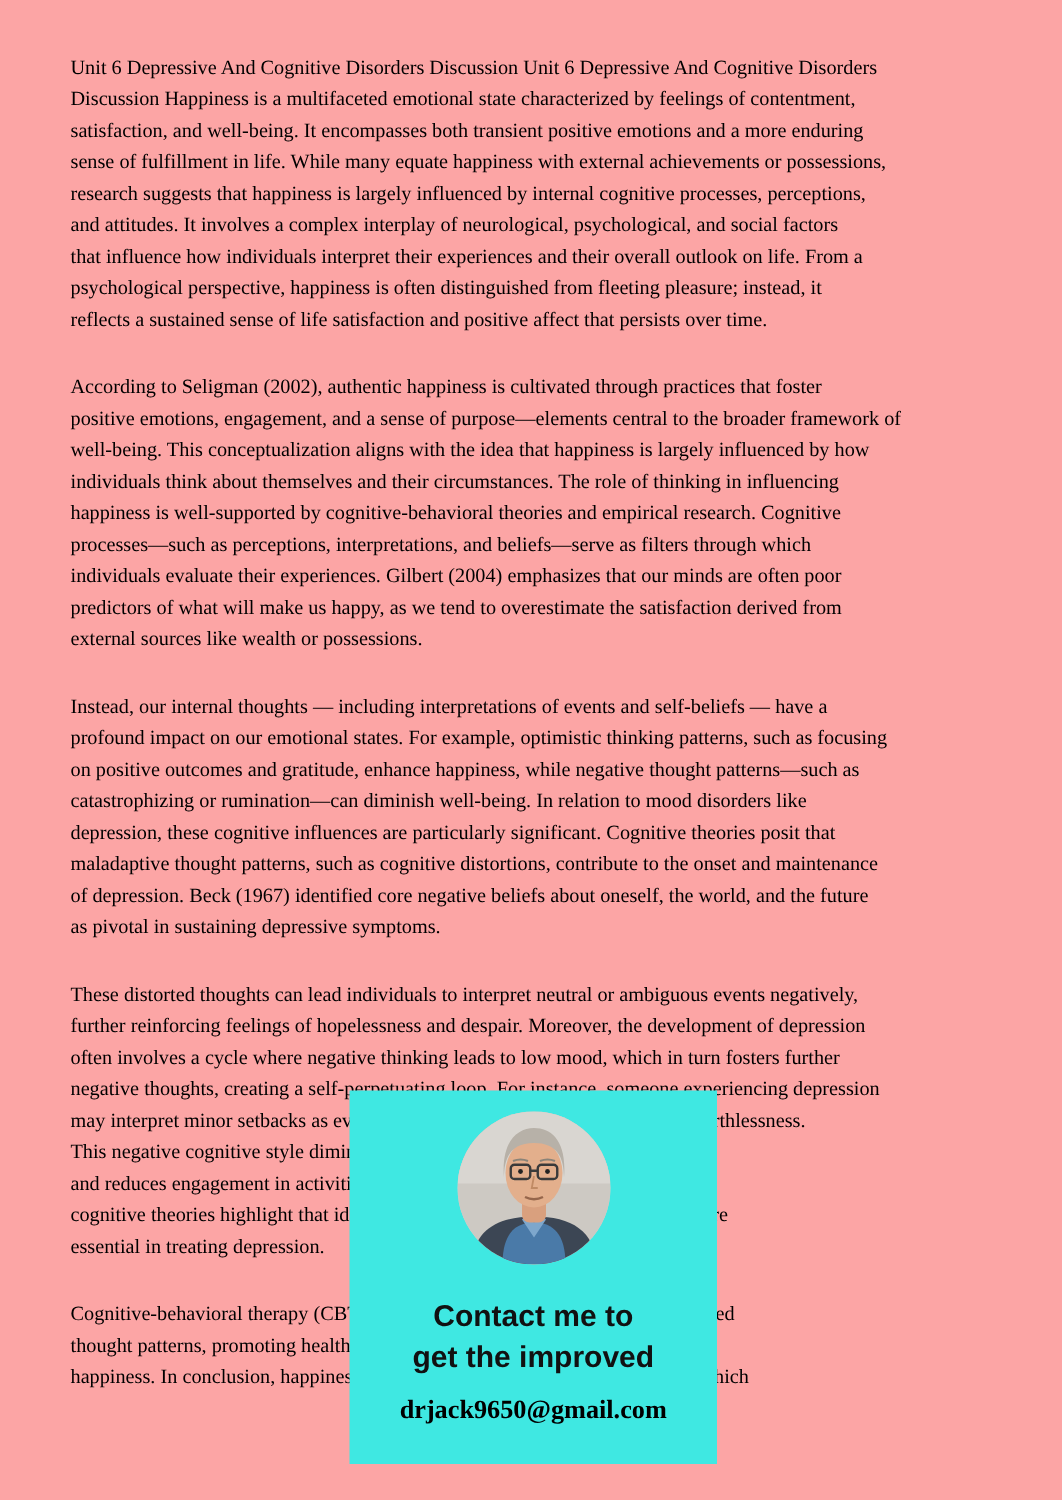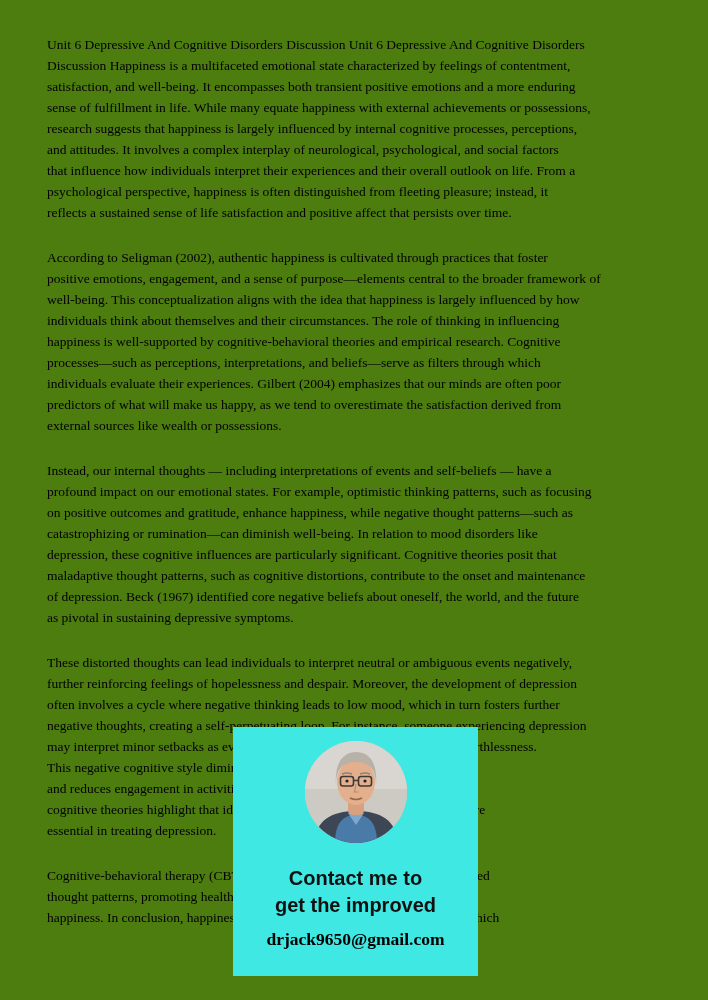--- a/index.html
+++ b/index.html
@@ -5,21 +5,21 @@
   html, body {
     margin: 0;
     padding: 0;
     background: #ffffff;
     font-family: "Liberation Serif", serif;
   }
   .page {
     position: relative;
     width: 708px;
     height: 1000px;
-    background: #4d7c0f;
+    background: #fca5a5;
     overflow: hidden;
   }
   .text-block {
     position: absolute;
     left: 47px;
     top: 34px;
     width: 640px;
     color: #000000;
     font-size: 13.5px;
     line-height: 21px;

